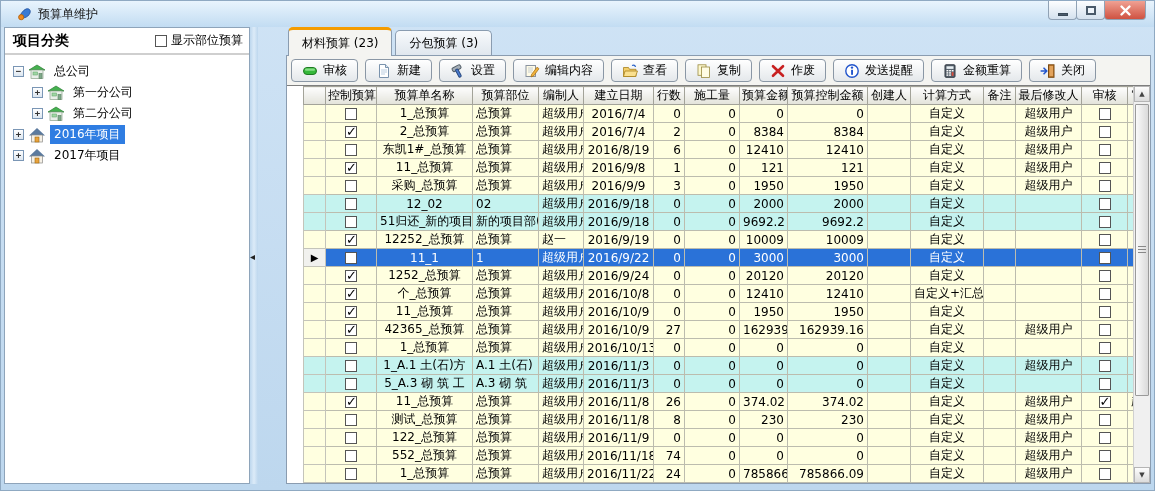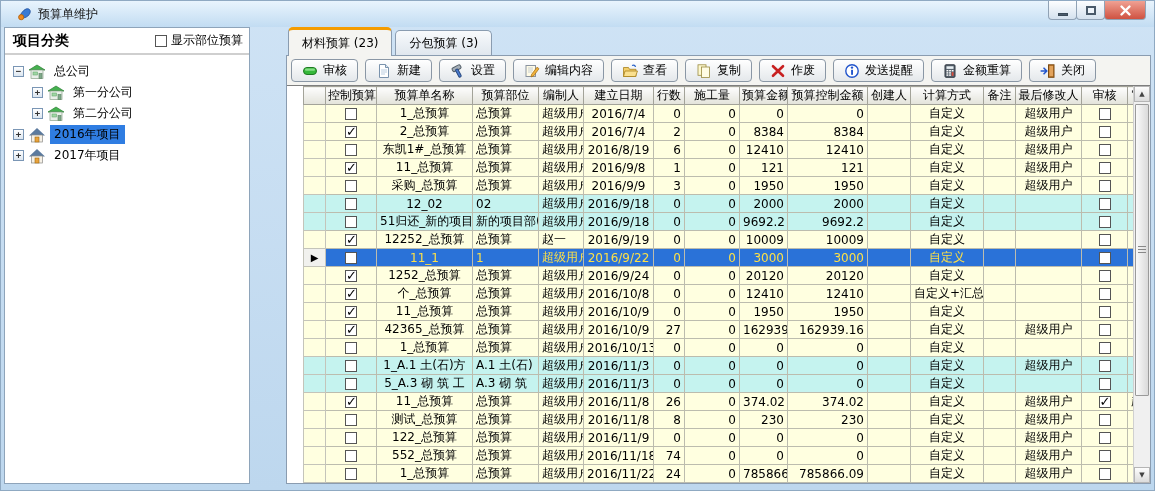--- a/index.html
+++ b/index.html
@@ -12,35 +12,35 @@
   .app-icon { width:16px; height:16px; margin-right:5px; flex:none; }
   .title-text { font-size:12px; color:#111; }
   .win-buttons { position:absolute; top:0; right:8px; display:flex; }
   .winbtn { height:19px; border:1px solid #90a2b5; border-top:none; border-radius:0 0 4px 4px; background:linear-gradient(#fdfeff,#d4e1ee); display:flex; align-items:center; justify-content:center; margin-left:-1px; cursor:pointer; }
   .winbtn.min,.winbtn.max { width:29px; }
   .winbtn.close { width:42px; background:linear-gradient(#f0a193,#cf5241); }
   .glyph-min { width:10px; height:3px; background:#4a5a6a; border:1px solid #3a4a58; margin-top:8px; }
   .glyph-max { width:10px; height:9px; border:2px solid #4a5a6a; background:#eef4fa; }
 
   
-  .content { position:absolute; top:26px; left:3px; right:3px; bottom:6px; display:flex;align-items:flex-end; }
+  .content { position:absolute; top:26px; left:3px; right:3px; bottom:6px; display:flex; }
 
   
   .left-panel { width:246px; height:100%; background:#fff; border:1px solid #8ea4ba; display:flex; flex-direction:column; flex:none; }
   .panel-header { height:27px; display:flex; align-items:center; justify-content:space-between; padding:0 6px 0 8px; border-bottom:2px solid #cfcfcf; flex:none; }
   .panel-title { font-size:14px; font-weight:bold; }
   .show-part { display:flex; align-items:center; gap:4px; cursor:pointer; }
   .tree { padding:6px 0 0 6px; flex:1; overflow:hidden; }
   .titem { display:flex; align-items:center; height:21px; white-space:nowrap; cursor:default; }
   .expander { width:11px; height:11px; flex:none; border:1px solid #7a96b5; background:linear-gradient(#ffffff,#dce6f0); font:bold 9px/9px "DejaVu Sans Mono",monospace; text-align:center; color:#333; margin-right:4px; }
   .expander.none { visibility:hidden; }
   .ticon { width:18px; height:16px; flex:none; margin-right:4px; }
   .ticon svg { width:18px; height:16px; display:block; }
   .tlabel { padding:1px 4px; }
-  .titem.selected .tlabel { background:var(--tree-selection-blue); color:#000000; }
+  .titem.selected .tlabel { background:var(--tree-selection-blue); color:#ffffff; }
 
   
   .splitter { width:8px; flex:none; position:relative; background:linear-gradient(90deg,#bdd7ee,#dcebf8,#bdd7ee); cursor:col-resize; }
   .splitter-arrow { position:absolute; top:224px; left:0px; font-size:10px; color:#222; }
 
   
   .right-panel { flex:1; height:100%; display:flex; flex-direction:column; min-width:0;margin-left:28px; }
   .tabs { height:28px; display:flex; align-items:flex-end; padding-left:2px; flex:none; }
   .tab { padding:4px 13px 3px; border:1px solid #8a9cb0; border-bottom:none; border-radius:5px 5px 0 0; background:linear-gradient(#f8fafc,#e0e7ee); margin-right:3px; cursor:pointer; position:relative; z-index:1; }
   .tab.active { background:#f4f4f1; border-top:3px solid var(--tab-accent-orange); padding-top:5px; padding-bottom:4px; margin-bottom:-1px; z-index:3; }
@@ -51,21 +51,21 @@
   .tbtn .icon { width:16px; height:16px; flex:none; }
   .tbtn .icon svg { width:16px; height:16px; display:block; }
 
   
   .grid-wrap { flex:1; position:relative; background:#fff; overflow:hidden;padding-left:16px; }
   table { border-collapse:collapse; table-layout:fixed; width:calc(100% - 17px); }
   th { height:18px; font-weight:normal; background:linear-gradient(#fdfdfd,#e3e3da); border:1px solid #a3a399; overflow:hidden; white-space:nowrap; padding:0 2px; }
   td { height:17px; border:1px solid #bcbcae; overflow:hidden; white-space:nowrap; padding:0 3px; }
   tr.yellow td { background:var(--row-yellow); }
   tr.cyan td { background:var(--row-cyan); }
-  tr.selected td { background:var(--selection-blue); color:#fde047; border-top:1px dotted var(--selected-row-focus-orange); border-bottom:1px dotted var(--selected-row-focus-orange); }
+  tr.selected td { background:var(--selection-blue); color:#ffffff; border-top:1px dotted var(--selected-row-focus-orange); border-bottom:1px dotted var(--selected-row-focus-orange); }
   td.gutter, tr.selected td.gutter { background:#f1f1ee; color:#000; border-color:#c4c4ba; padding:0; text-align:center; }
   th.gutter { background:linear-gradient(#fdfdfd,#e3e3da); }
   .a-left{text-align:left} .a-center{text-align:center} .a-right{text-align:right}
   .row-indicator { font-size:10px; line-height:17px; color:#000; }
   .cb { display:inline-block; width:12px; height:12px; background:#fff; border:1px solid #555; position:relative; vertical-align:middle; }
   .cb.checked::after { content:"✓"; position:absolute; left:0; top:-3px; font-size:13px; font-weight:bold; color:#000; }
   td.cbcell { text-align:center; }
 
   
   .vscroll { position:absolute; top:0; right:0; width:17px; bottom:0; background:#f0f0f0; border-left:1px solid #d0d0d0; display:flex; flex-direction:column; }

